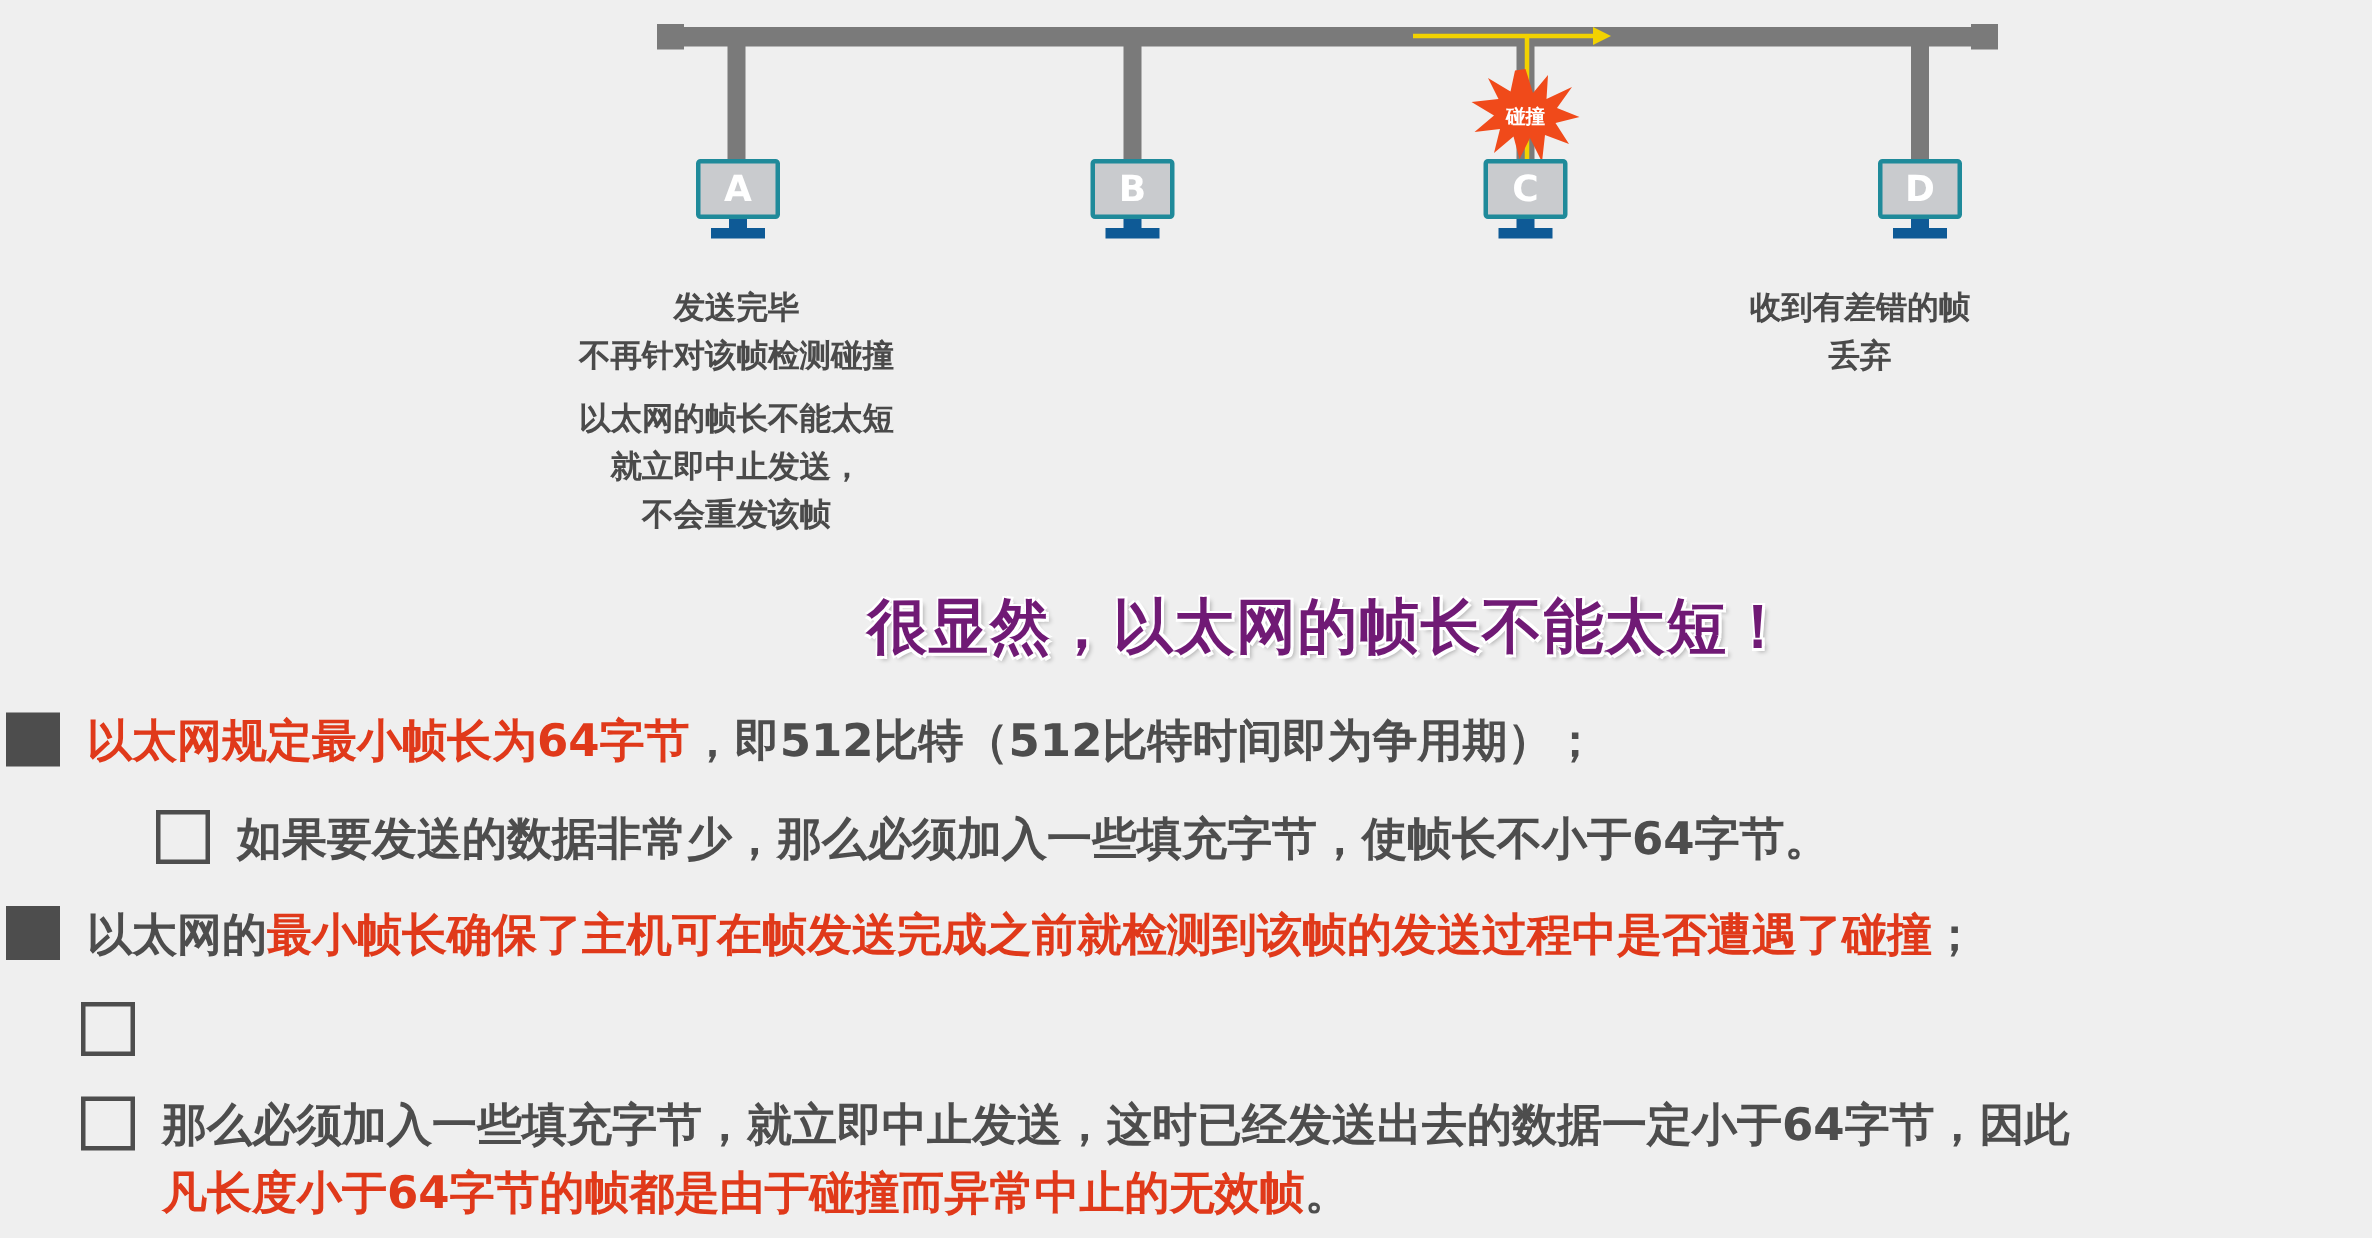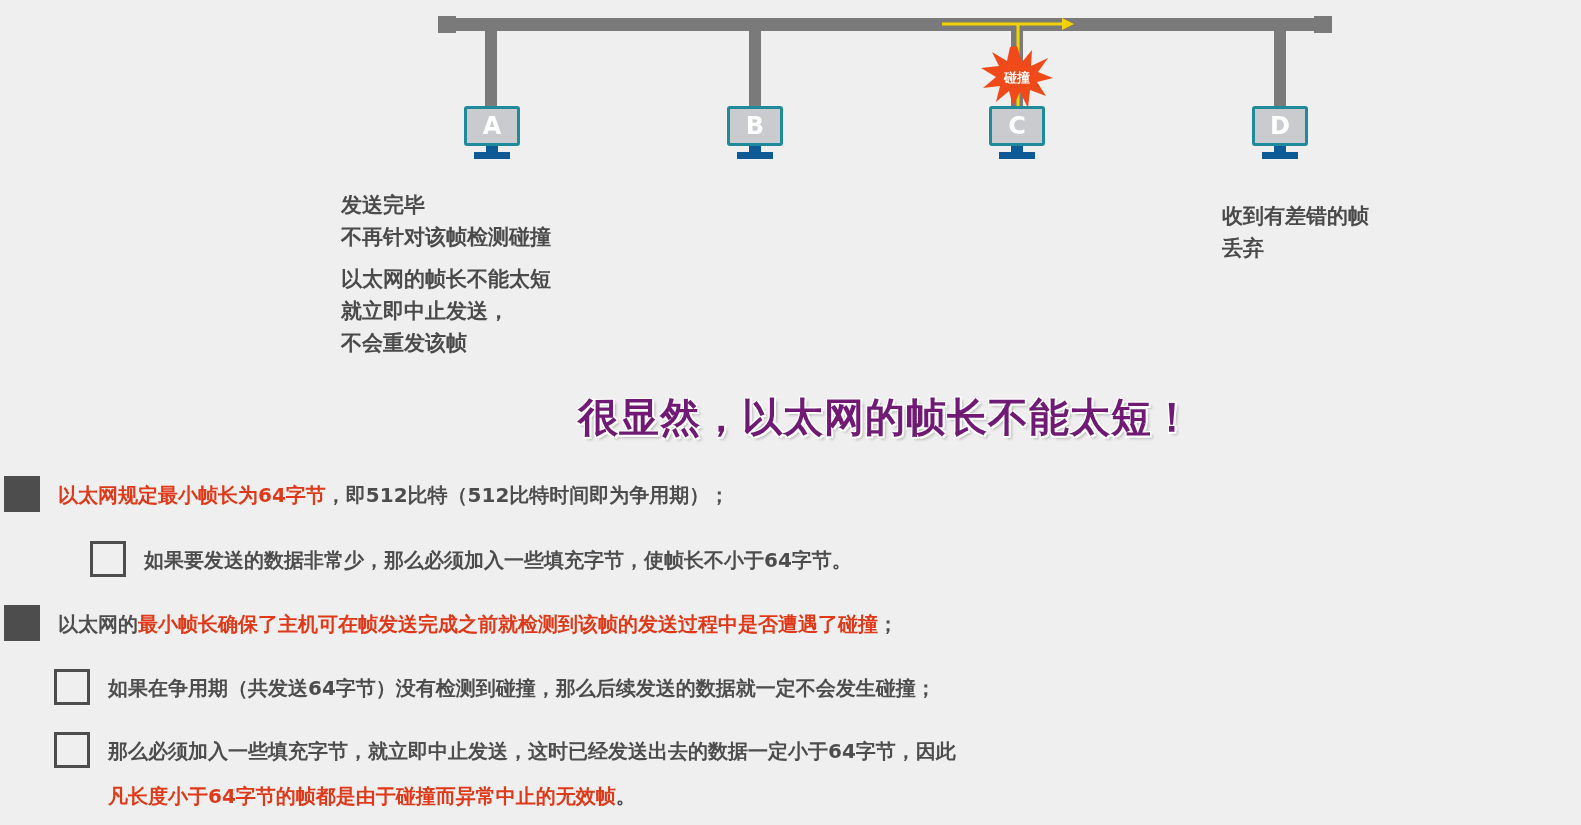--- a/index.html
+++ b/index.html
@@ -16,28 +16,28 @@
   .pc .screen {
     position:absolute; left:0; top:0; width:50px; height:34px;
     border:3px solid #1f8a9a; border-radius:3px; background:#c9cbce;
     display:flex; align-items:center; justify-content:center;
     color:#fff; font-weight:bold; font-size:24px; line-height:1;
   }
   .pc .neck { position:absolute; left:22px; top:40px; width:12px; height:7px; background:#0e5a96; }
   .pc .base { position:absolute; left:10px; top:46px; width:36px; height:7px; background:#0e5a96; }
   .caption {
     position:absolute; color:#4a4a4a; font-weight:bold; font-size:21px;
-    text-align:left; line-height:32px; white-space:nowrap;
+    text-align:center; line-height:32px; white-space:nowrap;
   }
   .headline {
     position:absolute; left:553px; top:390px; width:640px; text-align:right;
     font-size:40px; font-weight:bold; color:#701a75; letter-spacing:1px;
     text-shadow: 2px 2px 0 #fff, -1px -1px 0 #fff, 2px -1px 0 #fff, -1px 2px 0 #fff, 3px 3px 3px rgba(0,0,0,0.25);
   }
-  .bullet-row { position:absolute; left:0; font-size:20px; font-weight:bold; color:#4d4d4d; white-space:nowrap; line-height:40px; }
+  .bullet-row { position:absolute; left:0; font-size:30px; font-weight:bold; color:#4d4d4d; white-space:nowrap; line-height:40px; }
   .sq-filled { display:inline-block; width:36px; height:36px; background:#4d4d4d; vertical-align:middle; margin-right:18px; position:relative; top:-3px; }
   .sq-empty { display:inline-block; width:30px; height:30px; border:3px solid #4d4d4d; background:transparent; vertical-align:middle; margin-right:18px; position:relative; top:-3px; box-sizing:content-box; }
   .red { color:#e0391a; }
   .gray { color:#4d4d4d; }
 </style>
 </head>
 <body>
 
 <div>
   <div class="bus" style="left:438px; top:16px; width:18px; height:17px;"></div>
@@ -90,42 +90,42 @@
   </div>
 
   <div class="caption" style="left:341px; top:189px; width:300px;">
     <div>发送完毕</div>
     <div>不再针对该帧检测碰撞</div>
     <div style="margin-top:10px;">以太网的帧长不能太短</div>
     <div>就立即中止发送，</div>
     <div>不会重发该帧</div>
   </div>
 
-  <div class="caption" style="left:1222px; top:189px; width:200px;margin-top:11px;">
+  <div class="caption" style="left:1140px; top:189px; width:200px;">
     <div>收到有差错的帧</div>
     <div>丢弃</div>
   </div>
 </div>
 
 <div class="headline">很显然，以太网的帧长不能太短！</div>
 
 <div class="bullet-row" style="top:475px; left:4px;">
   <span class="sq-filled"></span><span class="red">以太网规定最小帧长为64字节</span><span class="gray">，即512比特（512比特时间即为争用期）；</span>
 </div>
 
-<div class="bullet-row" style="top:540px; left:54px;padding-left:36px;">
+<div class="bullet-row" style="top:540px; left:68px;padding-left:36px;">
   <span class="sq-empty"></span><span class="gray">如果要发送的数据非常少，那么必须加入一些填充字节，使帧长不小于64字节。</span>
 </div>
 
 <div class="bullet-row" style="top:604px; left:4px;">
   <span class="sq-filled"></span><span class="gray">以太网的</span><span class="red">最小帧长确保了主机可在帧发送完成之前就检测到该帧的发送过程中是否遭遇了碰撞</span><span class="gray">；</span>
 </div>
 
 <div class="bullet-row" style="top:668px; left:54px;">
-  <span class="sq-empty"></span><span class="gray">如果在争用期（共发送64字节）没有检测到碰撞，那么后续发送的数据就一定不会发生碰撞；</span>
+  <span class="sq-empty"></span>
 </div>
 
 <div class="bullet-row" style="top:731px; left:54px;">
   <span class="sq-empty"></span><span class="gray">那么必须加入一些填充字节，就立即中止发送，这时已经发送出去的数据一定小于64字节，因此</span>
 </div>
 <div class="bullet-row" style="top:776px; left:108px;">
   <span class="red">凡长度小于64字节的帧都是由于碰撞而异常中止的无效帧</span><span class="gray">。</span>
 </div>
 
 </body></html>

